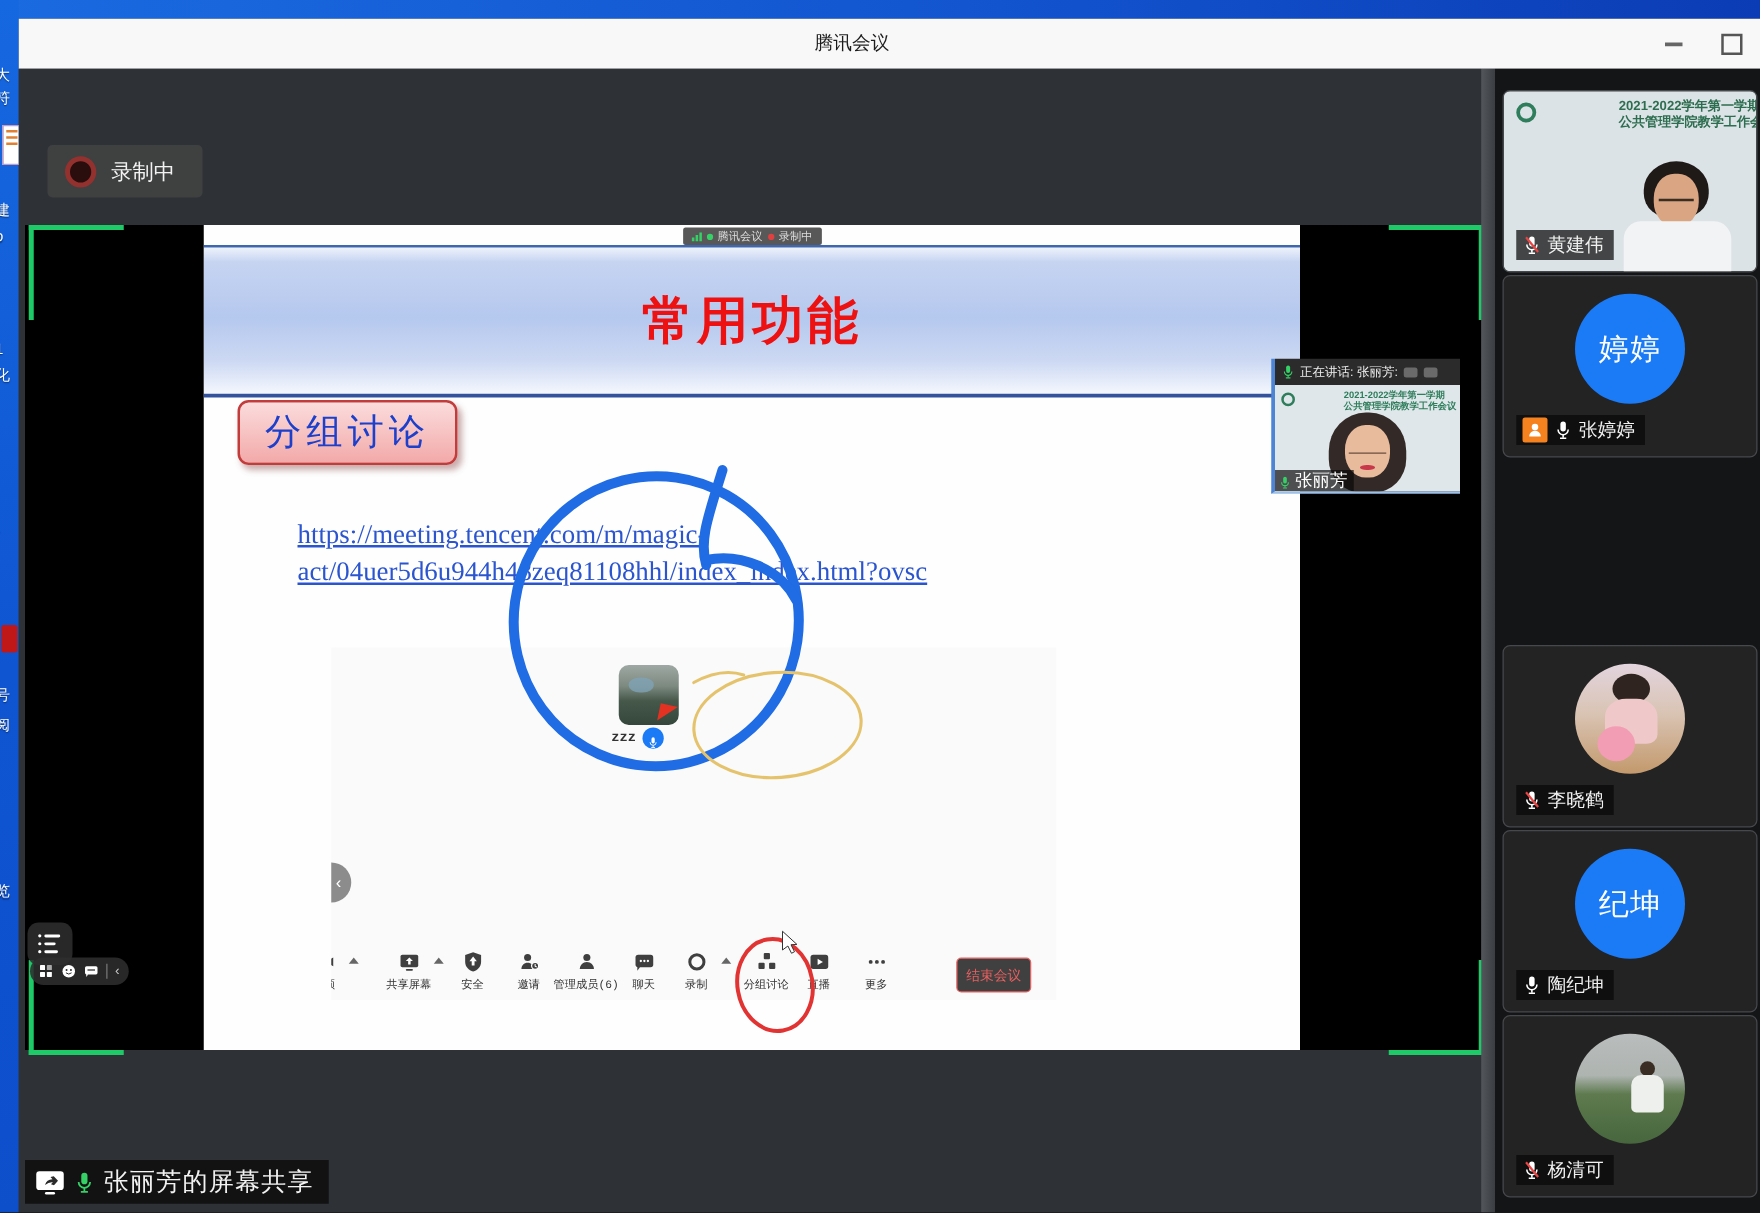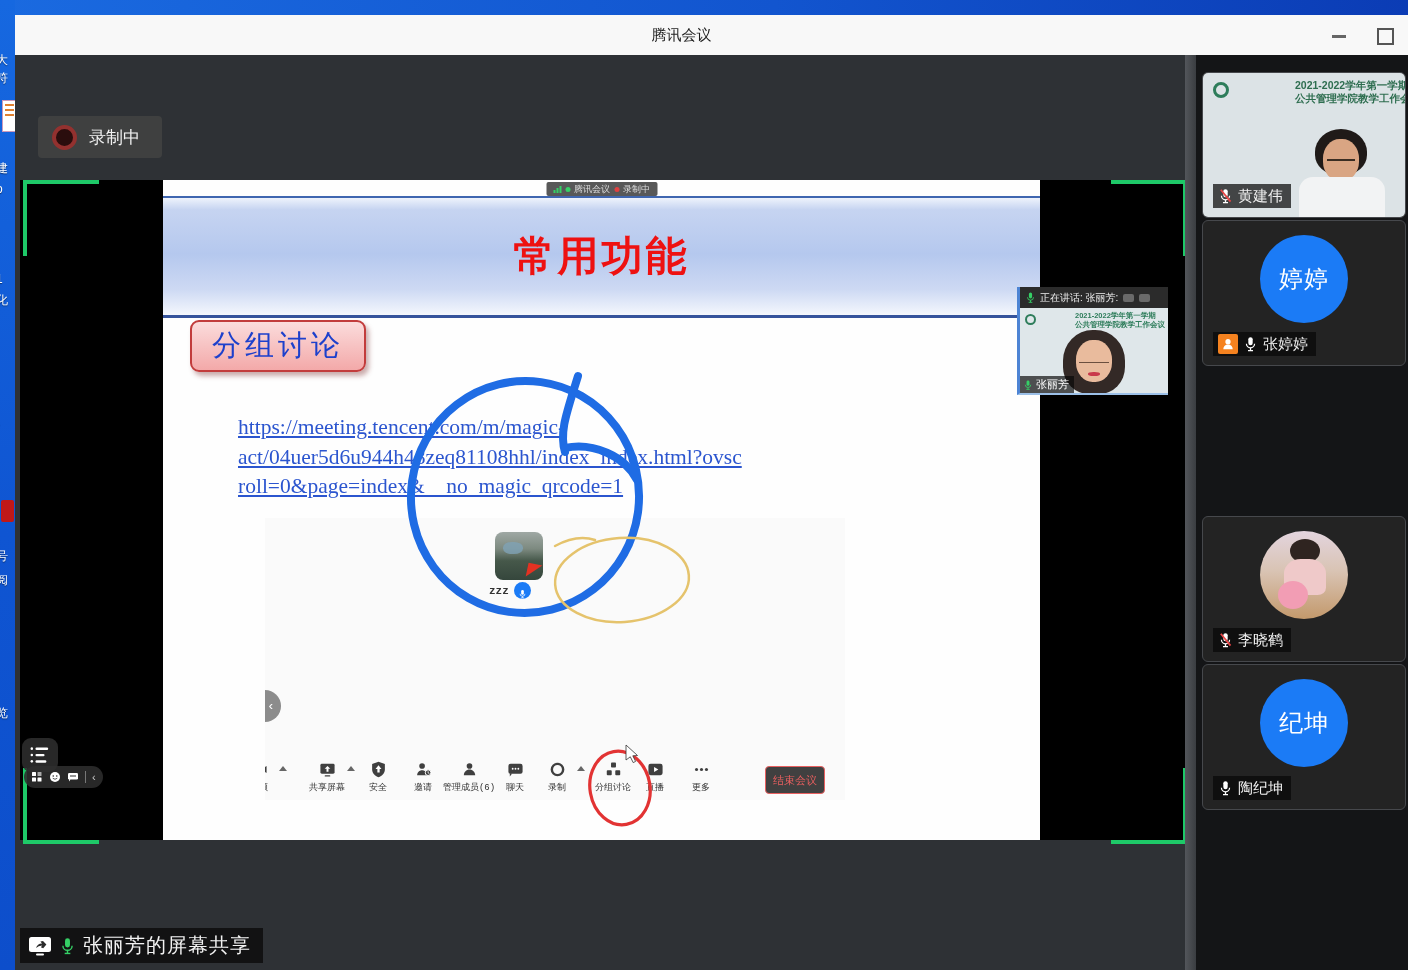--- a/index.html
+++ b/index.html
@@ -97,21 +97,21 @@
     background:#332926;border-radius:48% 48% 42% 42%;}
   .spk-face{position:absolute;left:50%;top:32px;transform:translateX(-50%);width:36px;height:42px;
     background:#e9bb9d;border-radius:46%;}
   .spk-glass{position:absolute;left:50%;top:47px;transform:translateX(-50%);width:30px;height:7px;
     border-bottom:1px solid #6b4f3f;}
   .spk-lip{position:absolute;left:50%;top:64px;transform:translateX(-50%);width:12px;height:4px;
     background:#c9384a;border-radius:45%;}
   .spk-chip{position:absolute;left:0;bottom:0;height:17px;background:rgba(8,8,8,.68);display:flex;
     align-items:center;gap:3px;padding:0 5px 0 3px;}
   .spk-chip .mic{width:10px;height:12px;}
-  .spk-chip span{color:#fff;font-size:11px;}
+  .spk-chip span{color:#fff;font-size:14px;}
   
   .anno-list{position:absolute;left:7px;top:683px;width:36px;height:34px;border-radius:9px;
     background:rgba(45,45,45,.88);display:flex;align-items:center;justify-content:center;}
   .anno-bar{position:absolute;left:9px;top:711px;height:22px;border-radius:11px;padding:0 7px;
     background:rgba(45,45,45,.88);display:flex;align-items:center;gap:6px;color:#ddd;}
   .anno-bar svg{width:12px;height:12px;}
   .anno-div{width:1px;height:12px;background:#777;}
   .anno-chev{font-size:11px;color:#ccc;}
   
   .share-banner{position:absolute;left:5px;top:873px;height:35px;background:rgba(12,12,12,.82);
@@ -216,21 +216,20 @@
       <span class="dotr"></span>
       <span>录制中</span>
     </div>
     <div class="slide-header">
       <h1>常用功能</h1>
     </div>
     <div class="topic-btn">分组讨论</div>
     <div class="url-block">
       <div>https://meeting.tencent.com/m/magic-</div>
       <div>act/04uer5d6u944h48zeq81108hhl/index_index.html?ovsc</div>
-      <div>roll=0&amp;page=index&amp;__no_magic_qrcode=1</div>
     </div>
 
     <div class="inner-shot">
       <div class="thumb"></div>
       <div class="thumb-flag"></div>
       <div class="thumb-cap">
         <span class="zname">zzz</span>
         <span class="bluemic">
             <span class="mic"><svg viewBox="0 0 24 26" width="100%" height="100%">
                 <rect x="8.5" y="2" width="7" height="13" rx="3.5" fill="#ffffff"></rect>
@@ -509,13 +508,29 @@
       <span class="mic"><svg viewBox="0 0 24 26" width="100%" height="100%">
             <rect x="8.5" y="2" width="7" height="13" rx="3.5" fill="#ffffff"></rect>
             <path d="M5.5 12.5a6.5 6.5 0 0 0 13 0" fill="none" stroke="#ffffff" stroke-width="2"></path>
             <line x1="12" y1="19" x2="12" y2="23" stroke="#ffffff" stroke-width="2"></line>
             <line x1="8" y1="23.5" x2="16" y2="23.5" stroke="#ffffff" stroke-width="2"></line>
           </svg></span>
       <span>陶纪坤</span>
     </div>
   </div>
 
+  <div class="tile t6">
+    <div class="av-circle av-field">
+      <div class="fld-head"></div>
+      <div class="fld-shirt"></div>
+    </div>
+    <div class="chip">
+      <span class="mic"><svg viewBox="0 0 24 26" width="100%" height="100%">
+            <rect x="8.5" y="2" width="7" height="13" rx="3.5" fill="#ffffff"></rect>
+            <path d="M5.5 12.5a6.5 6.5 0 0 0 13 0" fill="none" stroke="#ffffff" stroke-width="2"></path>
+            <line x1="12" y1="19" x2="12" y2="23" stroke="#ffffff" stroke-width="2"></line>
+            <line x1="8" y1="23.5" x2="16" y2="23.5" stroke="#ffffff" stroke-width="2"></line>
+            <line x1="4.5" y1="3" x2="20" y2="22" stroke="#e84545" stroke-width="2.8"></line>
+          </svg></span>
+      <span>杨清可</span>
+    </div>
+  </div>
 </div>
 
 </body></html>

